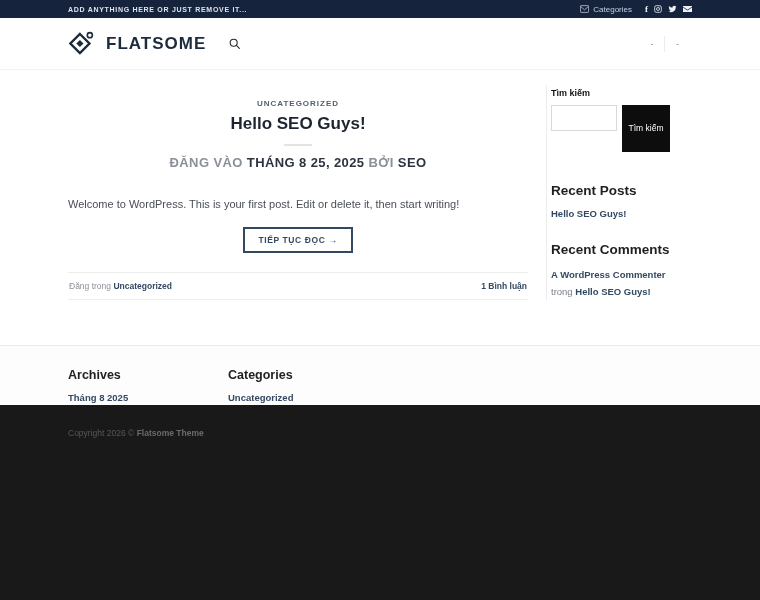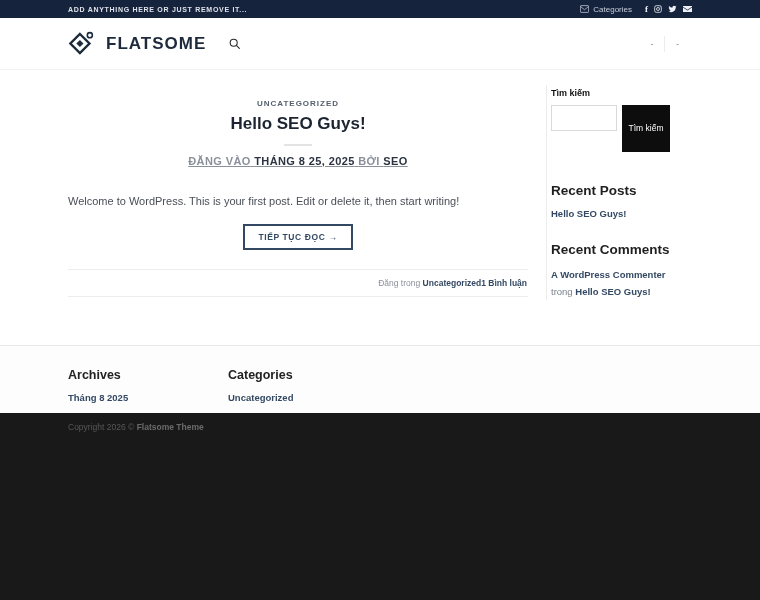--- a/index.html
+++ b/index.html
@@ -93,25 +93,24 @@
     margin-top: 4px;
     cursor: pointer;
   }
   .title-divider {
     width: 28px;
     height: 2px;
     background: #e3e3e3;
     margin: 10px auto 9px auto;
   }
   .post-meta {
-    font-size: 11px;
+    font-size: 13px;
     letter-spacing: 0.4px;
     color: #8a909a;
     font-weight: 600;
-    text-decoration: underline;
   }
   .post-meta .strong { color: #2b3440; font-weight: 800; }
   .post-excerpt {
     font-size: 11px;
     color: #4a4f57;
     margin-top: 27px;
     text-align: left;
     line-height: 1.4;
   }
   .read-more-wrap { text-align: center; margin-top: 15px; }
@@ -126,21 +125,21 @@
     letter-spacing: 0.6px;
     padding: 6px 13px;
     cursor: pointer;
   }
   .entry-meta-row {
     margin-top: 19px;
     border-top: 1px solid #ededed;
     border-bottom: 1px solid #ededed;
     padding: 8px 1px;
     display: flex;
-    justify-content: flex-end;
+    justify-content: space-between;
     align-items: center;
     font-size: 8.5px;
   }
   .posted-in-label { color: #8b9199; }
   .link { color: #334963; font-weight: 700; cursor: pointer; text-decoration: none; }
 
   
   .search-label { font-size: 9px; font-weight: 700; color: #111; margin-top: 3px; }
   .search-row { display: flex; align-items: flex-start; margin-top: 7px; }
   .search-input {
@@ -173,32 +172,32 @@
   .widget-recent-comments { margin-top: 21px; }
   .widget-link { display: inline-block; font-size: 9.5px; margin-top: 10px; }
   .comment-line { font-size: 9.5px; margin-top: 10px; line-height: 1.75; }
   .comment-in-label { color: #7a828c; font-weight: 400; }
 
   
   .footer-widgets {
     flex: 0 0 auto;
     background: #fdfdfd;
     border-top: 1px solid #e9e9e9;
-    height: 68px;
+    height: 60px;
   }
   .footer-widgets .container { display: flex; padding-top: 22px; }
   .footer-col { width: 160px; }
   .footer-col-title { font-size: 12.5px; font-weight: 700; color: #222; }
   .footer-col .widget-link { }
 
   
   .absolute-footer {
     flex: 1 1 auto;
     background: #191919;
-    padding-top: 9px;
+    padding-top: 23px;
   }
   .copyright {
     font-size: 8.5px;
     color: #575757;
   }
   .copyright .brand { color: #6b6b6b; font-weight: 700; cursor: pointer; }
 </style>
 </head>
 <body>
 

